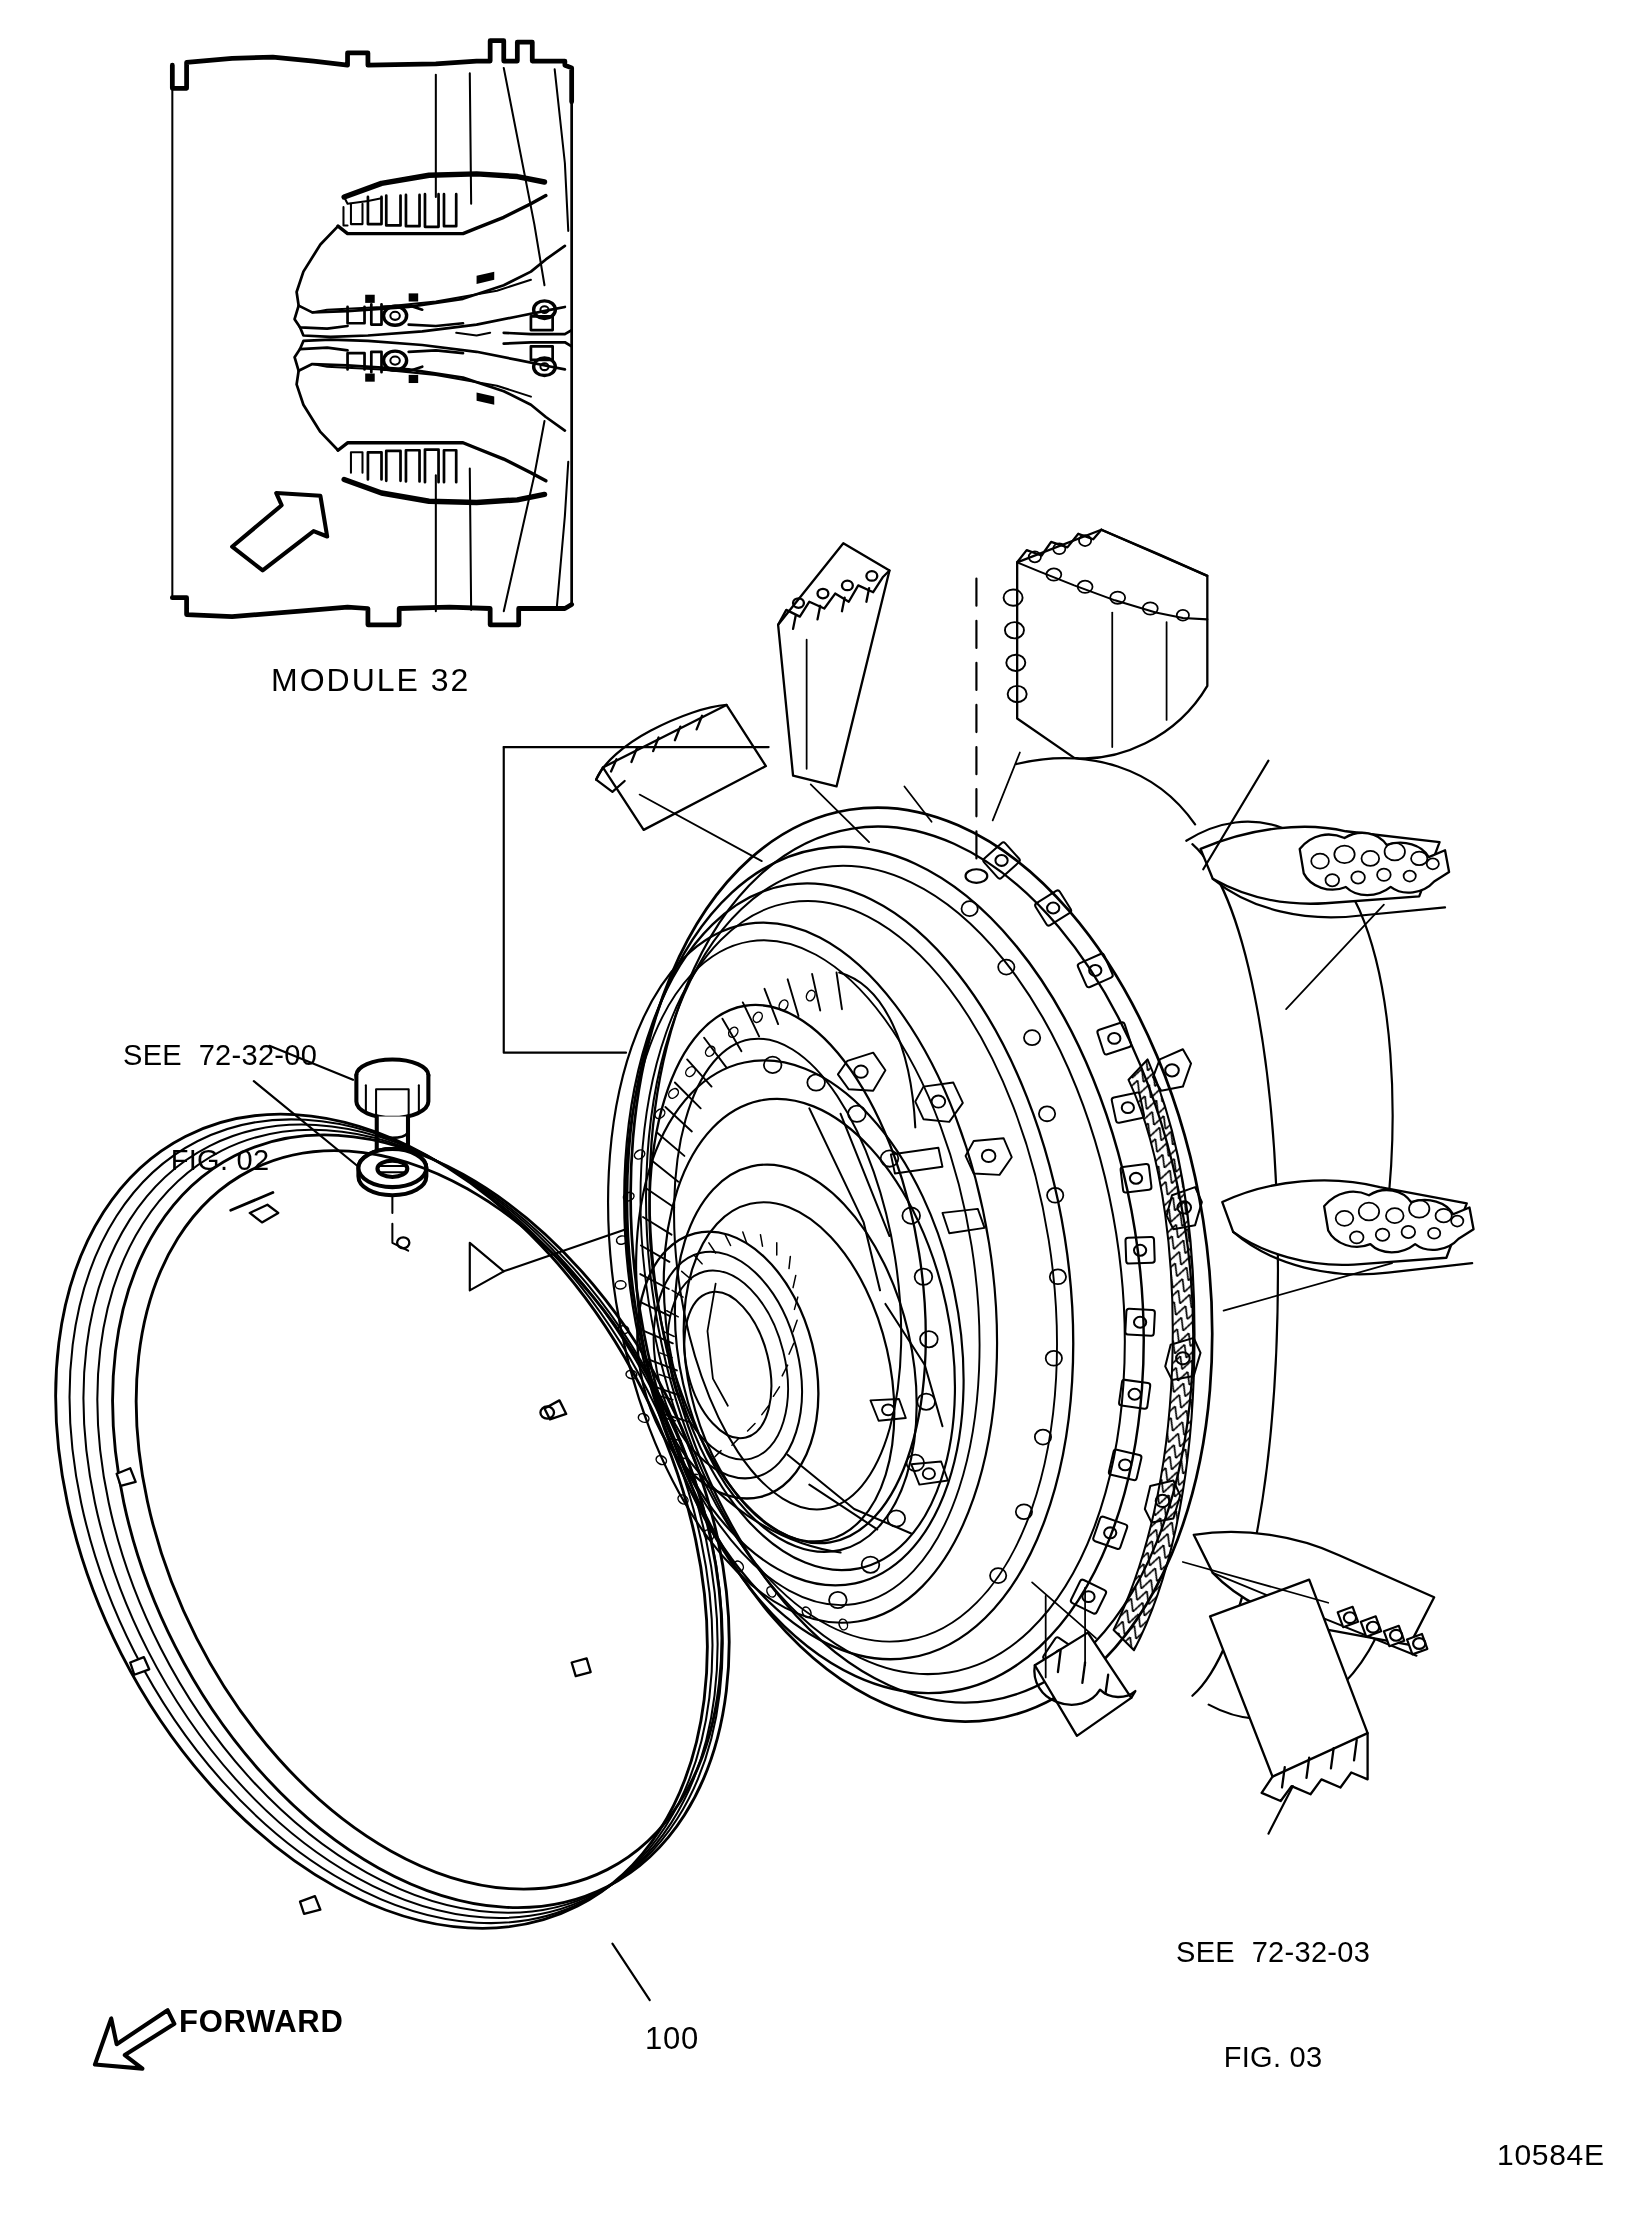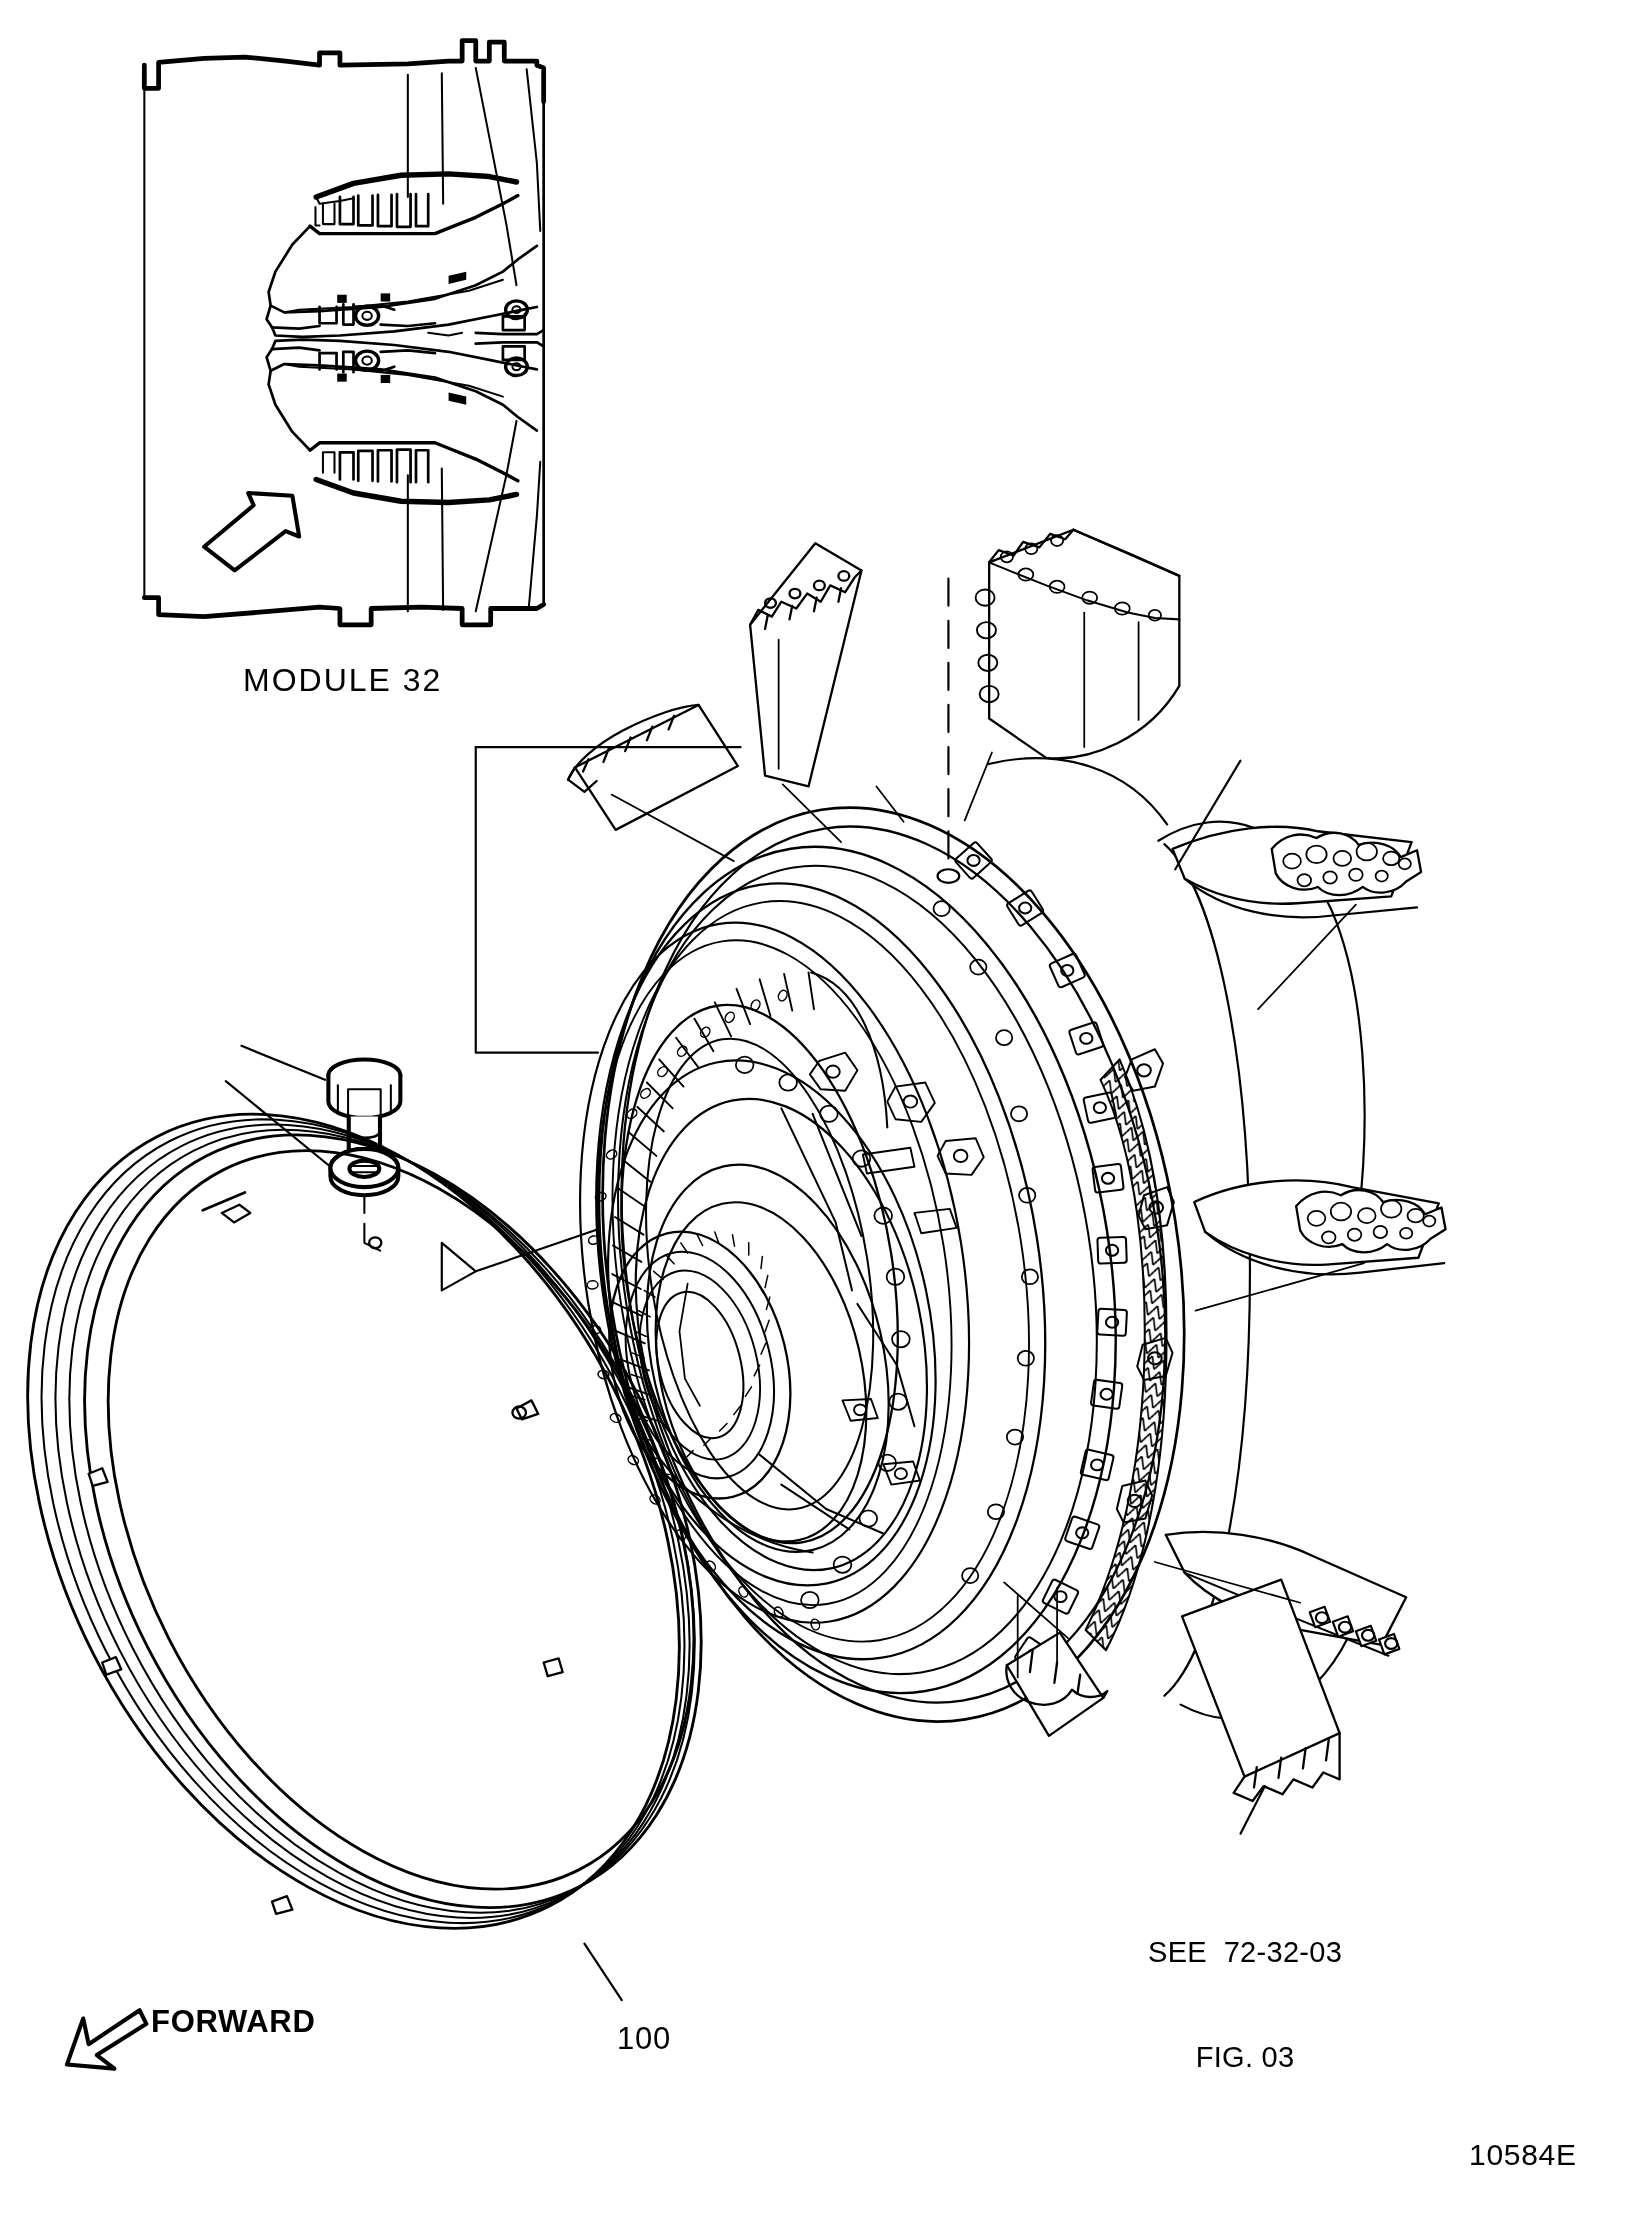--- a/index.html
+++ b/index.html
@@ -14,20 +14,21 @@
     position: relative;
     overflow: hidden;
     font-family: "Liberation Sans", sans-serif;
     color: #000000;
   }
   #sheet {
     position: absolute;
     inset: 0;
     width: 1342px;
     height: 2216px;
+    margin-left: 28px;
   }
   svg.layer {
     position: absolute;
     top: 0;
     left: 0;
     width: 1651px;
     height: 2216px;
     overflow: visible;
   }
   .txt {
@@ -623,20 +624,24 @@
       </g>
 
       <g stroke-width="3.2">
         <path d="M1396 852 L1396 1286" stroke-dasharray="40 22"></path>
         <ellipse cx="1396" cy="1290" rx="16" ry="10" stroke-width="3.2"></ellipse>
       </g>
     </g>
   </svg>
 
 
+  <div class="txt callout" style="left:95px; top:968px;">
+    <div>SEE  72-32-00</div>
+    <div>FIG. 02</div>
+  </div>
 
   <div class="txt callout" style="left:1148px; top:1865px;">
     <div>SEE  72-32-03</div>
     <div>FIG. 03</div>
   </div>
 
   <div class="txt item-num" style="left:617px; top:2021px;">100</div>
 
   <svg class="layer" viewBox="0 0 2430 3263">
     <path d="M205 2960 L130 3010 L122 2972 L98 3040 L168 3046 L142 3026 L215 2980 Z" fill="#ffffff" stroke="#000" stroke-width="6" stroke-linejoin="round"></path>

